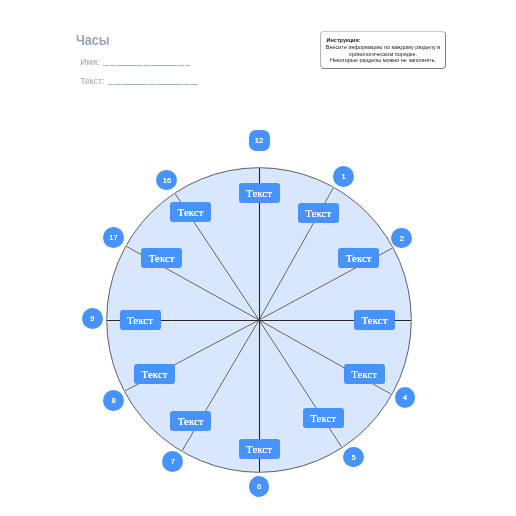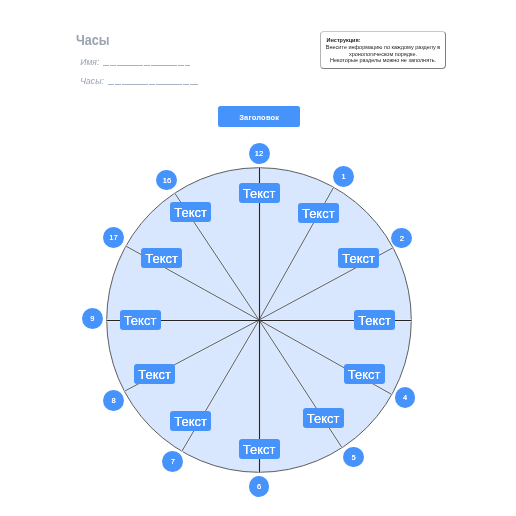--- a/index.html
+++ b/index.html
@@ -1,62 +1,59 @@
 <!DOCTYPE html>
 <html><head>
 <meta charset="utf-8">
 <title>Clock</title>
 <style>
   html,body{margin:0;padding:0;}
   body{width:516px;height:516px;background:#ffffff;font-family:"Liberation Sans",sans-serif;overflow:hidden;position:relative;-webkit-font-smoothing:antialiased;}
   #page{position:absolute;left:0;top:0;width:516px;height:516px;}
   .hdr-title{position:absolute;left:76.2px;top:32.3px;font-size:14.6px;font-weight:bold;color:#9aa3b2;transform:scaleX(0.86) translateZ(0);transform-origin:0 0;white-space:nowrap;}
   .field{position:absolute;font-size:8.6px;color:#99a2b2;white-space:nowrap;}
-  .field .lbl{position:absolute;left:0;top:0;transform:translateZ(0);font-style:italic;}
+  .field .lbl{position:absolute;left:0;top:0;transform:translateZ(0);}
   .field .ln{position:absolute;height:1px;background:repeating-linear-gradient(to right,#aab3c2 0,#aab3c2 6.45px,#ffffff 6.45px,#ffffff 6.8px);}
   .instr{position:absolute;left:320.4px;top:30.6px;width:125.2px;height:38px;border:0.8px solid #9a9a9a;border-right-color:#808080;border-bottom-color:#808080;border-top-color:#c9c9c9;border-left-color:#b2b2b2;border-radius:4px;background:#fff;box-sizing:border-box;}
   .instr .t{position:absolute;left:3px;right:3px;font-size:5.5px;color:#1b1b1b;text-align:center;line-height:6.9px;white-space:nowrap;transform:translateZ(0);}
   .instr .t1{top:5.6px;text-align:left;left:5.2px;font-weight:bold;}
   .instr .t2{top:12.4px;}
   .instr .t4{top:25.8px;}
   .titlebox{position:absolute;left:218.1px;top:105.6px;width:82.3px;height:21.2px;background:#4693fc;border-radius:2.5px;}
   .titlebox span{position:absolute;left:0;top:0;width:82.3px;height:21.2px;line-height:24.7px;text-align:center;color:#fff;font-size:7.5px;font-weight:bold;letter-spacing:.2px;transform:translateZ(0);}
   #clock{position:absolute;left:0;top:0;width:516px;height:516px;}
   .tbox{position:absolute;background:#4693fc;border-radius:3px;height:20px;width:41px;}
-  .tbox span{display:block;width:100%;height:36px;line-height:21.6px;text-align:center;color:#fff;font-size:13px;text-shadow:0 0 0.4px #fff;transform:translateZ(0);}
+  .tbox span{display:block;width:100%;height:36px;line-height:21.6px;text-align:center;color:#fff;font-size:11px;text-shadow:0 0 0.4px #fff;transform:translateZ(0);font-family:Liberation Serif, serif;}
   .num{position:absolute;width:20.9px;height:20.9px;border-radius:50%;background:#4693fc;}
   .num span{display:block;width:100%;height:20.9px;line-height:22.6px;text-align:center;color:#fff;font-size:7.6px;text-shadow:0 0 0.45px #fff;transform:translateZ(0);}
 </style>
 </head>
 <body>
 
 <div id="page">
 
   <div class="hdr-title">Часы</div>
 
   <div class="field" style="left:80.3px;top:57.0px;">
     <span class="lbl">Имя:</span>
     <span class="ln" style="left:22.3px;top:8.2px;width:87.7px;"></span>
   </div>
 
   <div class="field" style="left:80.3px;top:75.6px;">
-    <span class="lbl">Часы:</span>
+    <span class="lbl">Текст:</span>
     <span class="ln" style="left:27.4px;top:8.5px;width:89.9px;"></span>
   </div>
 
   <div class="instr">
     <div class="t t1">Инструкция:</div>
     <div class="t t2">Внесите информацию по каждому разделу в</div>
     <div class="t t3" style="top:19.3px">хронологическом порядке.</div>
     <div class="t t4">Некоторые разделы можно не заполнять.</div>
   </div>
 
-  <div class="titlebox">
-    <span>Заголовок</span>
-  </div>
 
   <svg id="clock" viewBox="0 0 516 516">
     <circle id="disc" cx="259" cy="320" r="152.3" fill="#d8e7fd" stroke="#4d4d4d" stroke-width="0.9"></circle>
     <g id="spoke-halos" stroke="#e2edfe" stroke-width="2.4" fill="none">
         <line x1="259.5" y1="320.5" x2="259.50" y2="167.50"></line>
         <line x1="259" y1="320" x2="333.65" y2="187.25"></line>
         <line x1="259" y1="320" x2="393.06" y2="247.73"></line>
         <line x1="259.5" y1="320.5" x2="411.50" y2="320.50"></line>
         <line x1="259" y1="320" x2="391.83" y2="394.51"></line>
         <line x1="259" y1="320" x2="342.02" y2="447.69"></line>
@@ -115,21 +112,21 @@
         <span>Текст</span>
       </div>
       <div class="tbox" style="left: 141.2px; top: 248px;">
         <span>Текст</span>
       </div>
       <div class="tbox" style="left: 170.1px; top: 202.4px;">
         <span>Текст</span>
       </div>
     </div>
   <div id="nums">
-      <div class="num" style="left: 248.65px; top: 143px;">
+      <div class="num" style="left: 248.65px; top: 130px; border-radius: 7px;">
         <span>12</span>
       </div>
       <div class="num" style="left: 333.15px; top: 166.35px;">
         <span>1</span>
       </div>
       <div class="num" style="left: 391.35px; top: 227.55px;">
         <span>2</span>
       </div>
       <div class="num" style="left: 394.55px; top: 387.35px;">
         <span>4</span>

